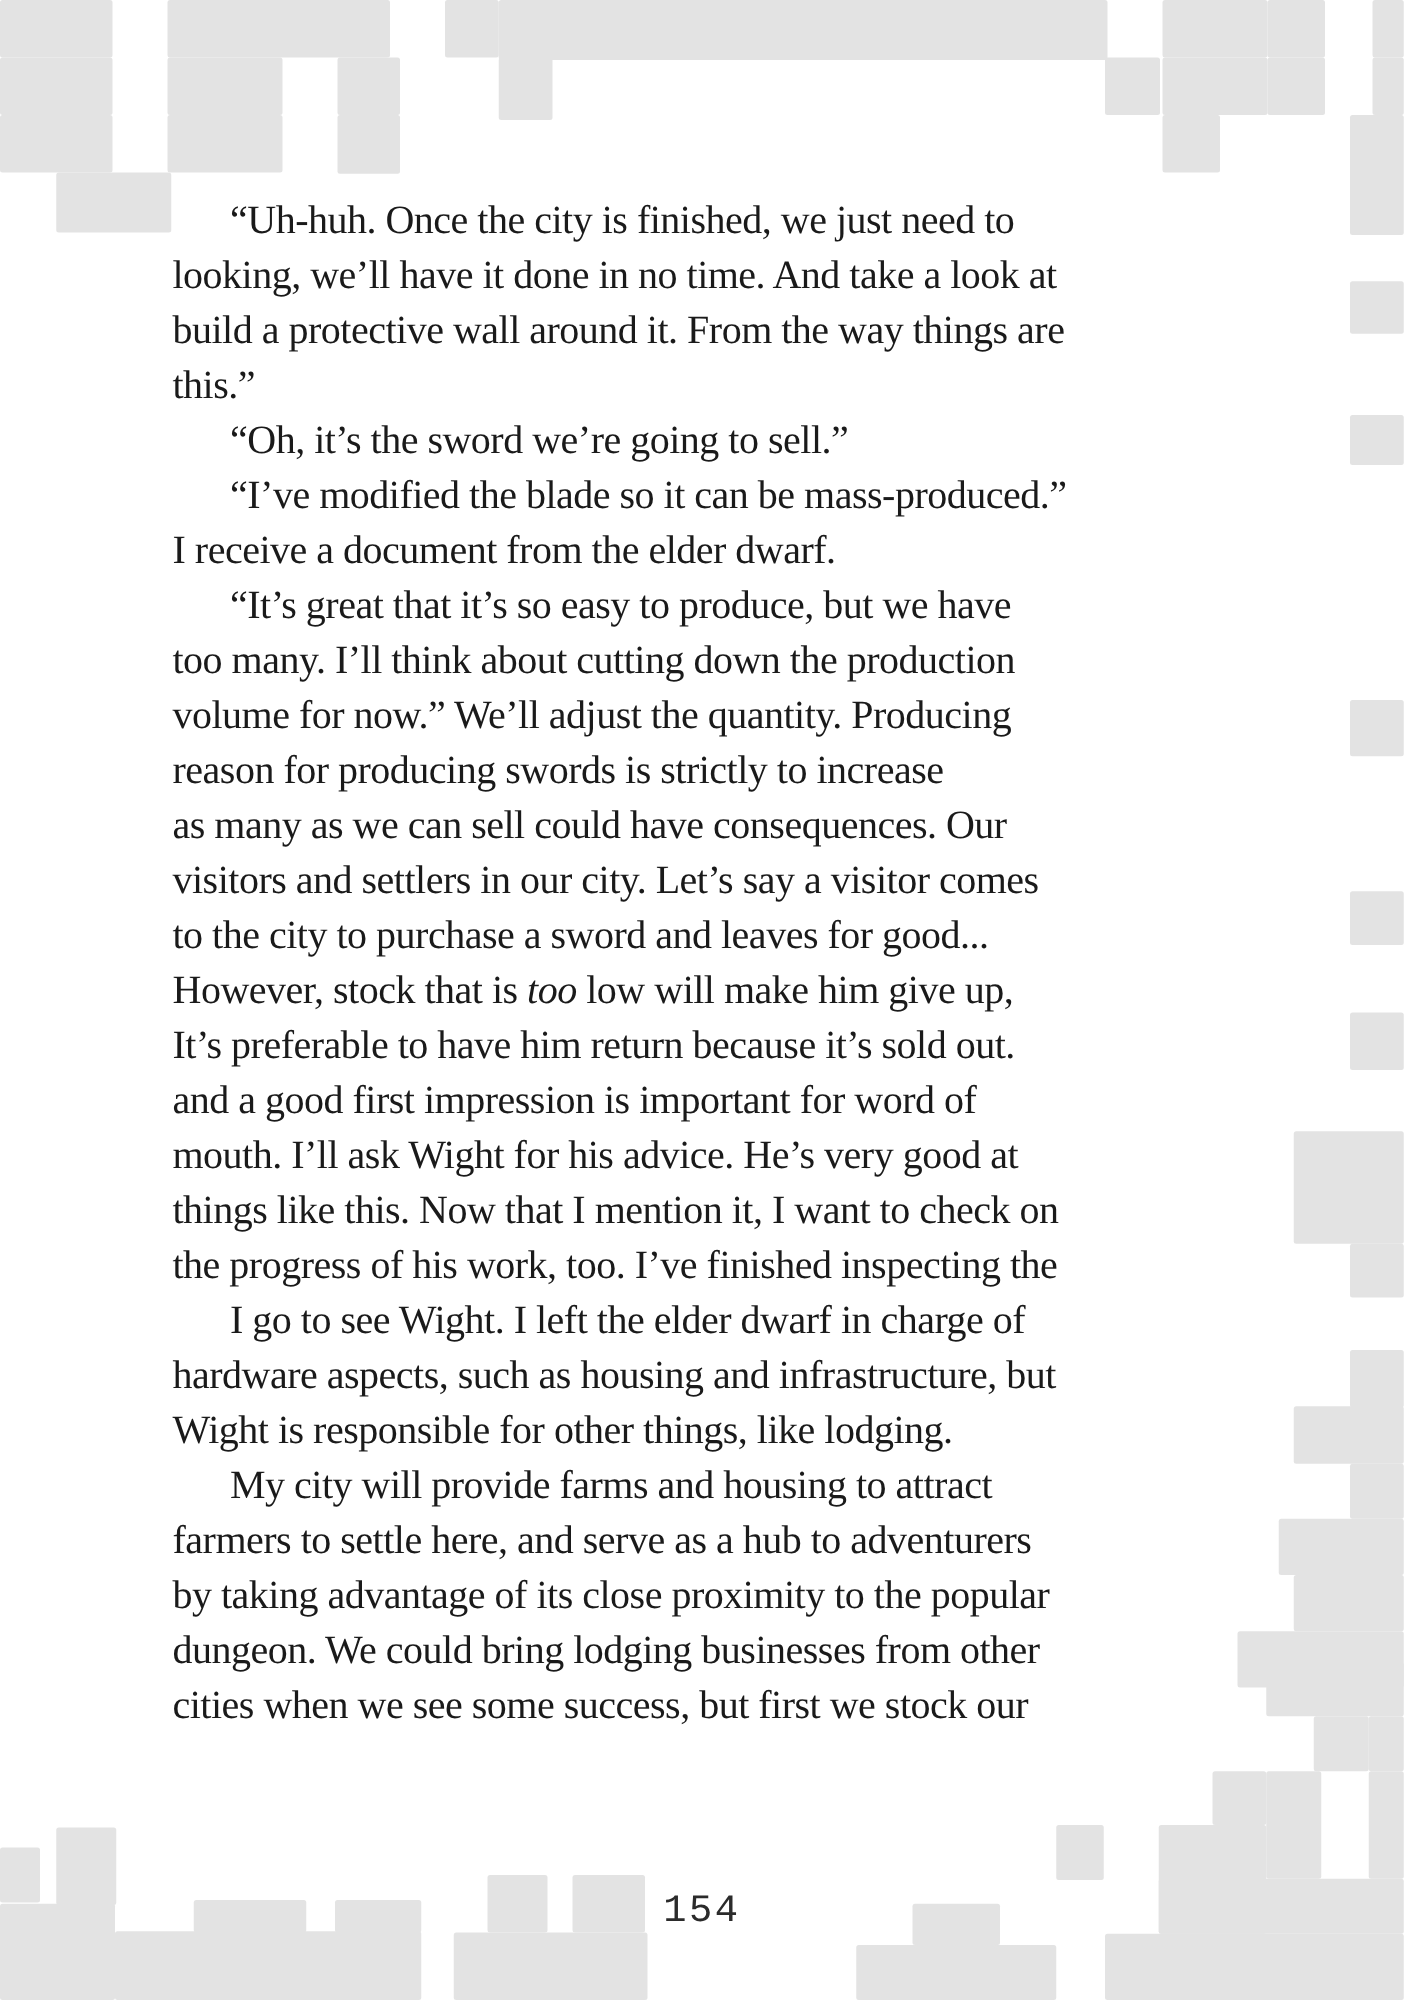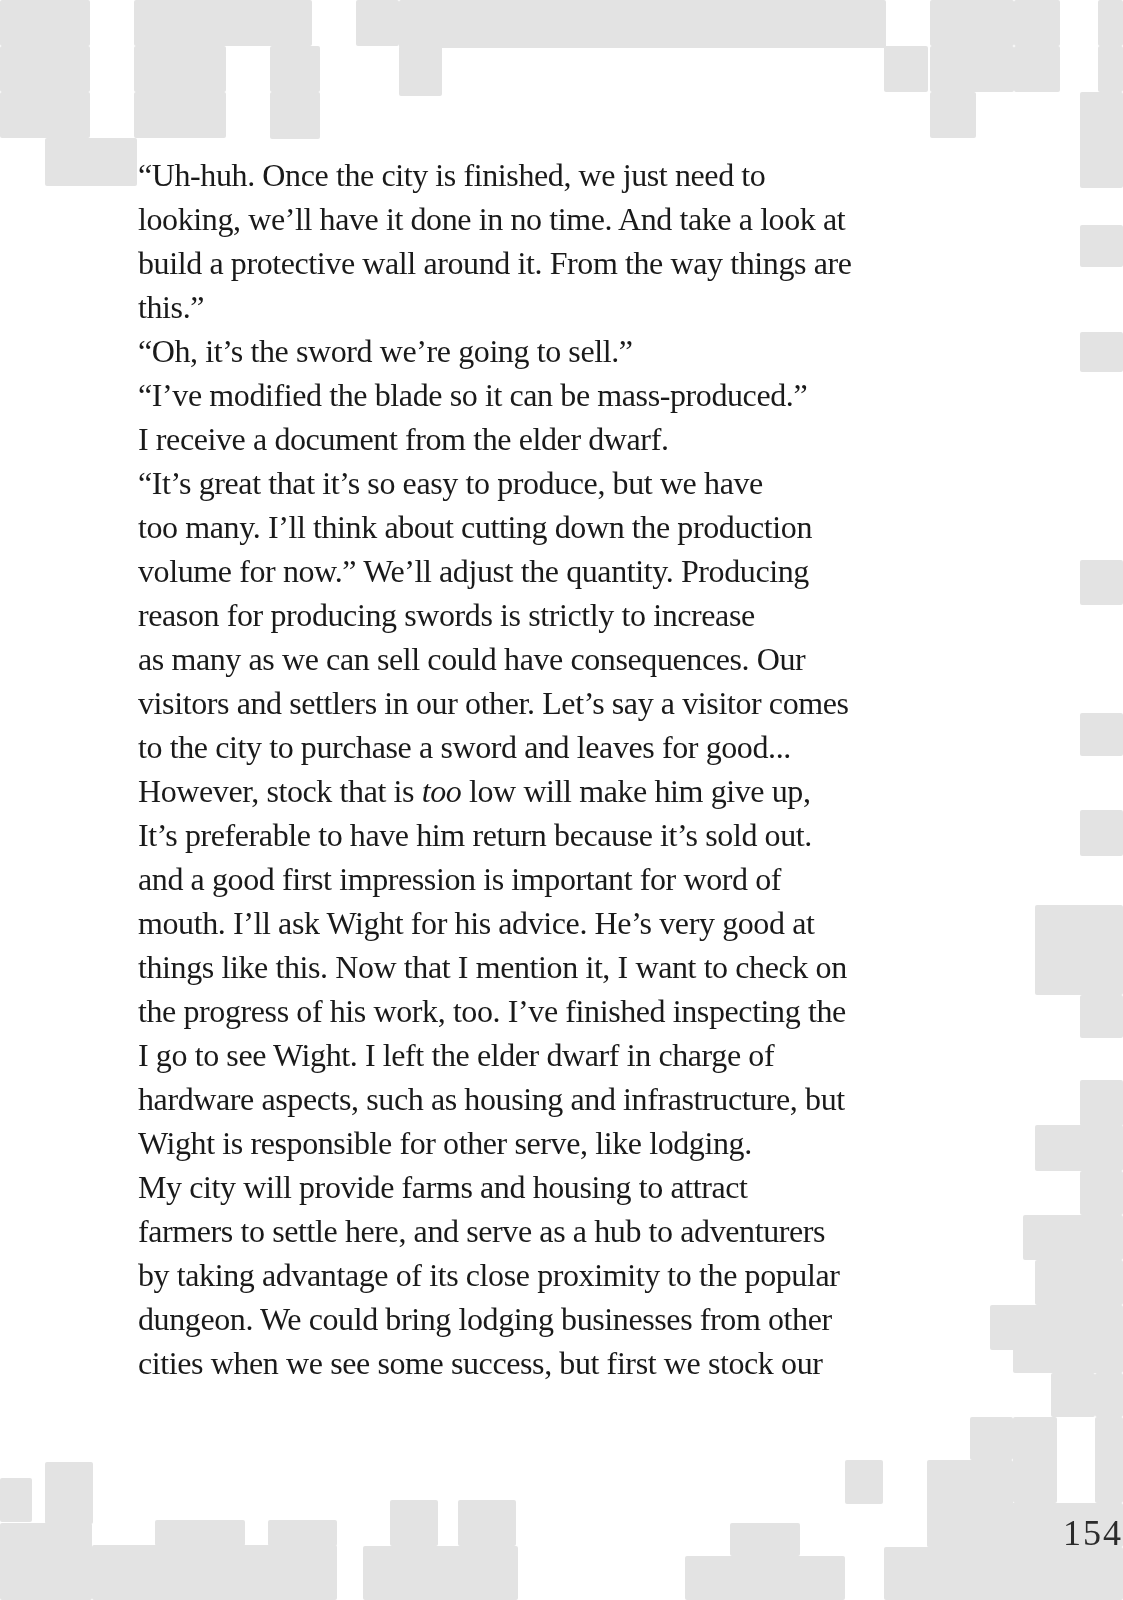--- a/index.html
+++ b/index.html
@@ -26,30 +26,30 @@
     position:absolute;
     left:138px;top:153px;
     width:880px;
     font-size:32px;
     line-height:44px;
     letter-spacing:-0.4px;
     color:var(--text-color,#1a1a1a);
   }
   .para{margin:0;padding:0;}
   .line{display:block;white-space:nowrap;}
-  .para.indent .line:first-child{}
+  .para.indent .line:first-child{padding-left:46px;}
   .it{font-style:italic;}
   
   .page-number{
     position:absolute;
     left:0;right:0;
     top:1512px;
-    text-align:right;
-    font-family:Liberation Serif, serif;
-    font-size:36px;
+    text-align:center;
+    font-family:Liberation Mono, monospace;
+    font-size:31px;
     letter-spacing:2px;
     color:#2b2b2b;
   }
 </style>
 </head>
 <body style="--sq-color: #e3e3e3; --text-color: #1a1a1a; background: rgb(255, 255, 255);">
 
 <div class="page">
 
   <div class="bg-pattern">
@@ -125,33 +125,33 @@
       </p>
       <p class="para">
         <span class="line"><span>I receive a document from the elder dwarf.</span></span>
       </p>
       <p class="para indent">
         <span class="line"><span>“It’s great that it’s so easy to produce, but we have</span></span>
         <span class="line"><span>too many. I’ll think about cutting down the production</span></span>
         <span class="line"><span>volume for now.” We’ll adjust the quantity. Producing</span></span>
         <span class="line"><span>reason for producing swords is strictly to increase</span></span>
         <span class="line"><span>as many as we can sell could have consequences. Our</span></span>
-        <span class="line"><span>visitors and settlers in our other. Let’s say a visitor comes</span></span>
+        <span class="line"><span>visitors and settlers in our city. Let’s say a visitor comes</span></span>
         <span class="line"><span>to the city to purchase a sword and leaves for good...</span></span>
         <span class="line"><span>However, stock that is </span><span class="it">too</span><span> low will make him give up,</span></span>
         <span class="line"><span>It’s preferable to have him return because it’s sold out.</span></span>
         <span class="line"><span>and a good first impression is important for word of</span></span>
         <span class="line"><span>mouth. I’ll ask Wight for his advice. He’s very good at</span></span>
         <span class="line"><span>things like this. Now that I mention it, I want to check on</span></span>
         <span class="line"><span>the progress of his work, too. I’ve finished inspecting the</span></span>
       </p>
       <p class="para indent">
         <span class="line"><span>I go to see Wight. I left the elder dwarf in charge of</span></span>
         <span class="line"><span>hardware aspects, such as housing and infrastructure, but</span></span>
-        <span class="line"><span>Wight is responsible for other serve, like lodging.</span></span>
+        <span class="line"><span>Wight is responsible for other things, like lodging.</span></span>
       </p>
       <p class="para indent">
         <span class="line"><span>My city will provide farms and housing to attract</span></span>
         <span class="line"><span>farmers to settle here, and serve as a hub to adventurers</span></span>
         <span class="line"><span>by taking advantage of its close proximity to the popular</span></span>
         <span class="line"><span>dungeon. We could bring lodging businesses from other</span></span>
         <span class="line"><span>cities when we see some success, but first we stock our</span></span>
       </p>
     </div>
 

